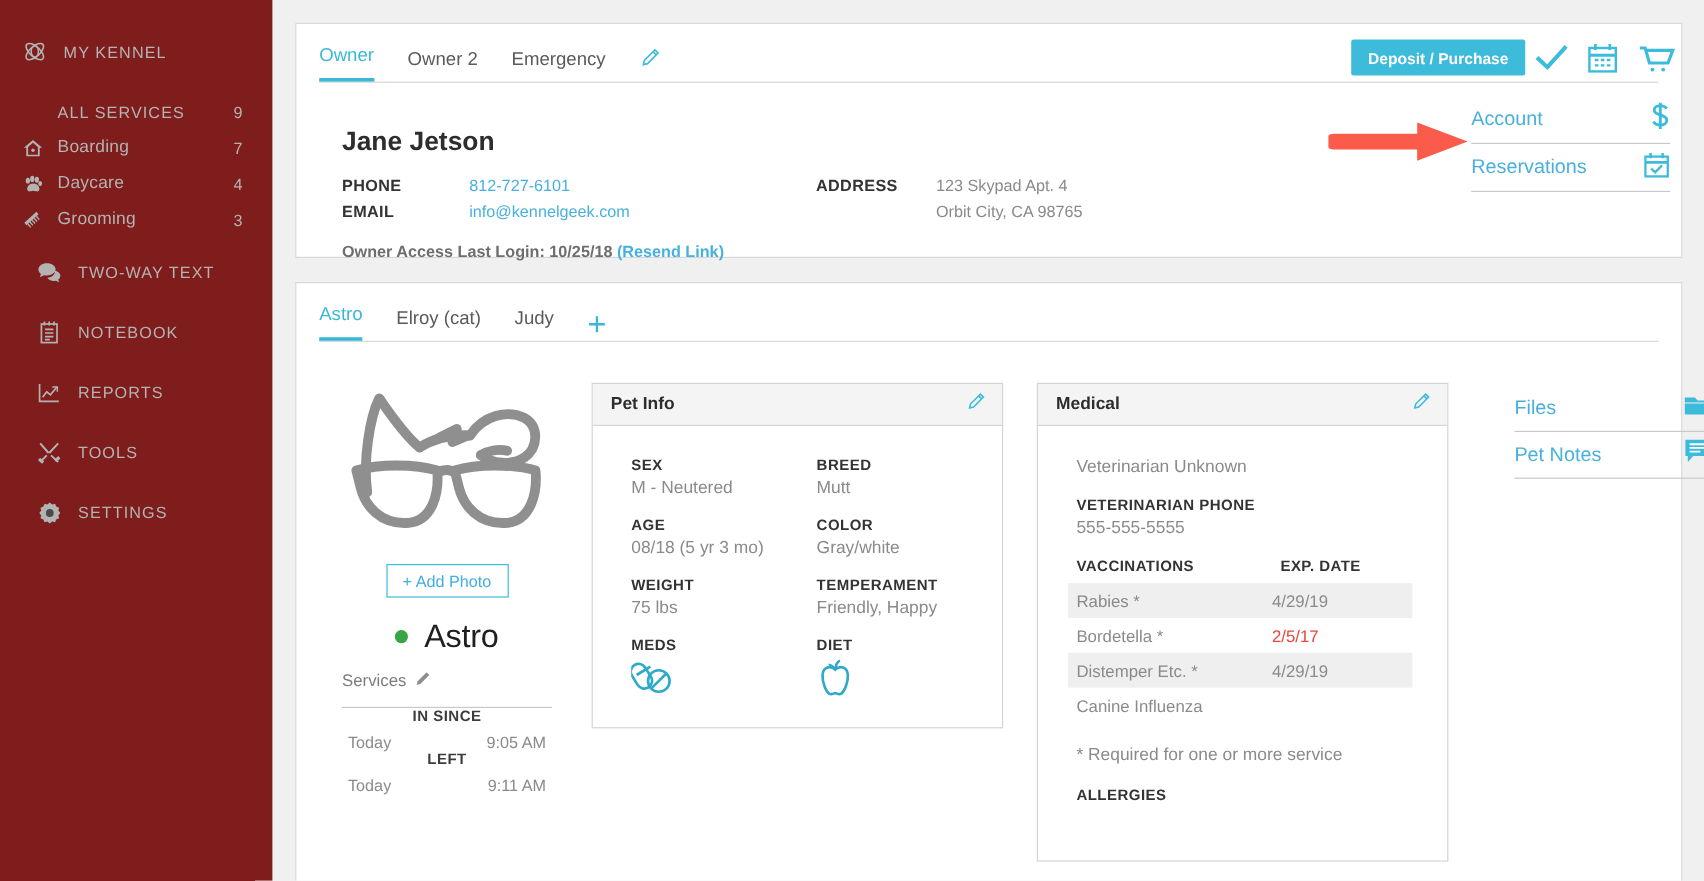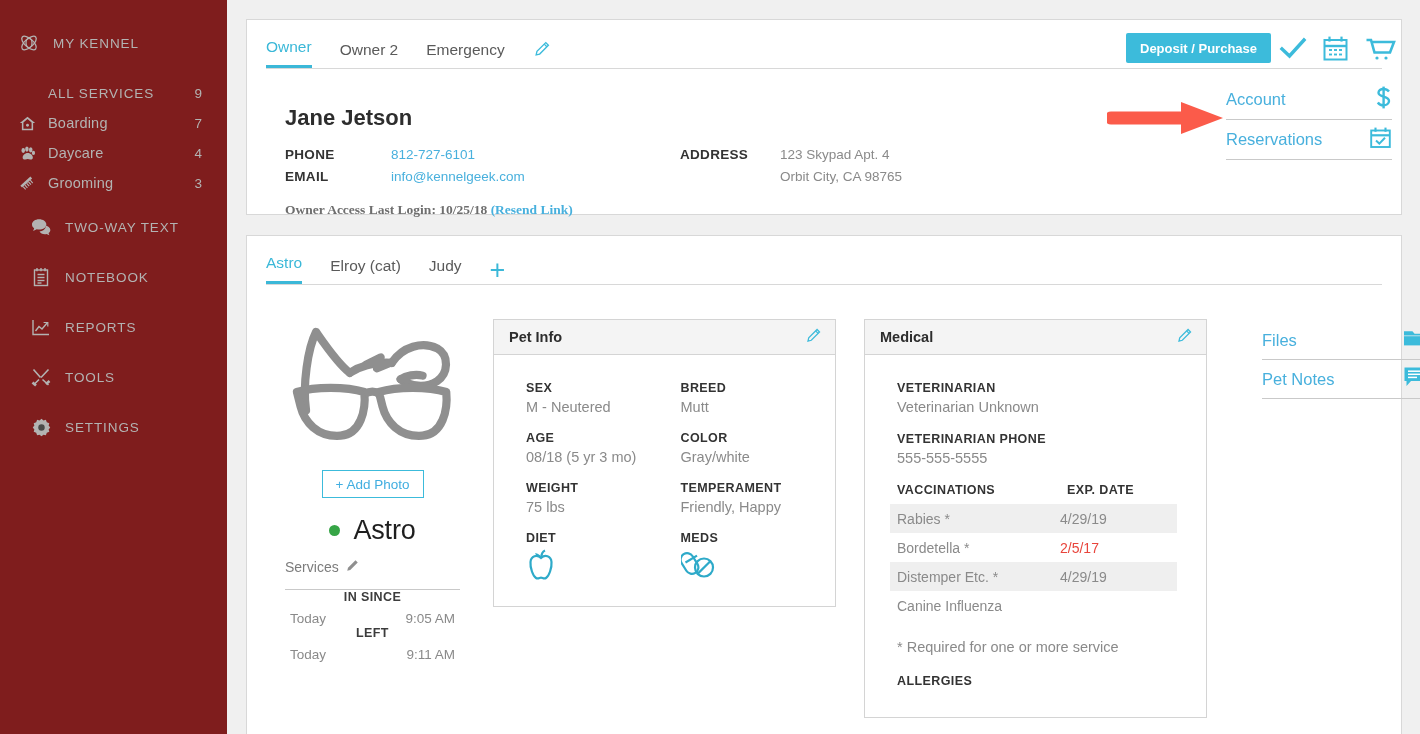--- a/index.html
+++ b/index.html
@@ -72,21 +72,21 @@
   .owner-name {
     position: absolute; left: 38px; top: 85px;
     font-size: 22px; font-weight: bold; color: #2d2d2d;
   }
   .kv { position: absolute; font-size: 13.5px; }
   .kv-label { font-weight: bold; color: #333; letter-spacing: .3px; }
   .kv-link  { color: #48b0dd; }
   .kv-val   { color: #8a8a8a; }
   .lastlogin {
     position: absolute; left: 38px; top: 182px;
-    font-size: 13.5px; color: #6e6e6e; font-weight: bold; font-family: Liberation Serif, serif;
+    font-size: 13.5px; color: #6e6e6e; font-weight: bold;
   }
   .lastlogin .resend { color: #48b0dd; }
 
   .btn-deposit {
     position: absolute; left: 879px; top: 13px;
     height: 30px; padding: 0 14px;
     display: flex; align-items: center;
     background: #3cbbdb; color: #fff;
     font-size: 13px; font-weight: bold;
     border: none; border-radius: 2px; cursor: pointer;
@@ -492,57 +492,56 @@
             <div class="field">
               <div class="field-label">WEIGHT</div>
               <div class="field-val">75 lbs</div>
             </div>
             <div class="field">
               <div class="field-label">TEMPERAMENT</div>
               <div class="field-val">Friendly, Happy</div>
             </div>
 
             <div class="field">
-              <div class="field-label">DIET</div>
-              <span>
-                <svg width="30" height="32" viewBox="0 0 30 32" fill="none" stroke="#2eaac9" stroke-width="2.2">
-                  <path d="M15 9 C11 5 5 7 4.5 13 C4 19 7 27 10 29 C12 30.4 13.6 28.6 15 28.6 C16.4 28.6 18 30.4 20 29 C23 27 26 19 25.5 13 C25 7 19 5 15 9 Z"></path>
-                  <path d="M15.4 8.2 C15.4 5 16.6 2.6 19 1.5"></path>
-                  <path d="M15 7.6 C13.4 5.2 11.4 4 9 4.2 C10 6.4 12.2 7.8 15 7.6 Z" fill="#2eaac9" stroke="none"></path>
-                </svg>
-              </span>
-            </div>
-            <div class="field">
               <div class="field-label">MEDS</div>
               <span>
                 <svg width="36" height="30" viewBox="0 0 36 30" fill="none" stroke="#2eaac9" stroke-width="2.2">
                   <rect x="2" y="3.5" width="13" height="22" rx="6.5" transform="rotate(-32 8.5 14.5)"></rect>
                   <line x1="4.5" y1="13.5" x2="16" y2="6.6"></line>
                   <circle cx="23" cy="18.5" r="9"></circle>
                   <line x1="16.8" y1="24.6" x2="29.3" y2="12.3"></line>
                 </svg>
               </span>
             </div>
+            <div class="field">
+              <div class="field-label">DIET</div>
+              <span>
+                <svg width="30" height="32" viewBox="0 0 30 32" fill="none" stroke="#2eaac9" stroke-width="2.2">
+                  <path d="M15 9 C11 5 5 7 4.5 13 C4 19 7 27 10 29 C12 30.4 13.6 28.6 15 28.6 C16.4 28.6 18 30.4 20 29 C23 27 26 19 25.5 13 C25 7 19 5 15 9 Z"></path>
+                  <path d="M15.4 8.2 C15.4 5 16.6 2.6 19 1.5"></path>
+                  <path d="M15 7.6 C13.4 5.2 11.4 4 9 4.2 C10 6.4 12.2 7.8 15 7.6 Z" fill="#2eaac9" stroke="none"></path>
+                </svg>
+              </span>
+            </div>
           </div>
         </div>
       </div>
 
       <div class="panel" style="left:617px; top:83px; width:343px; height:399px;">
         <div class="panel-head">
           <span class="panel-title">Medical</span>
           <span>
             <svg width="17" height="17" viewBox="0 0 20 20" fill="none" stroke="#3cbbdb" stroke-width="1.5">
               <path d="M3.5 16.5 L4.4 12.6 L14.2 2.9 L17.1 5.8 L7.4 15.6 Z"></path>
               <line x1="12.5" y1="4.6" x2="15.4" y2="7.5"></line>
             </svg>
           </span>
         </div>
         <div class="panel-body">
           <div class="med-field">
-            <div class="field-label">VETERINARIAN</div>
             <div class="field-val">Veterinarian Unknown</div>
           </div>
           <div class="med-field">
             <div class="field-label">VETERINARIAN PHONE</div>
             <div class="field-val">555-555-5555</div>
           </div>
 
           <div style="margin-left:-7px; width:287px;">
             <div class="vac-head" style="padding-left:7px;">
               <span class="c1">VACCINATIONS</span>

